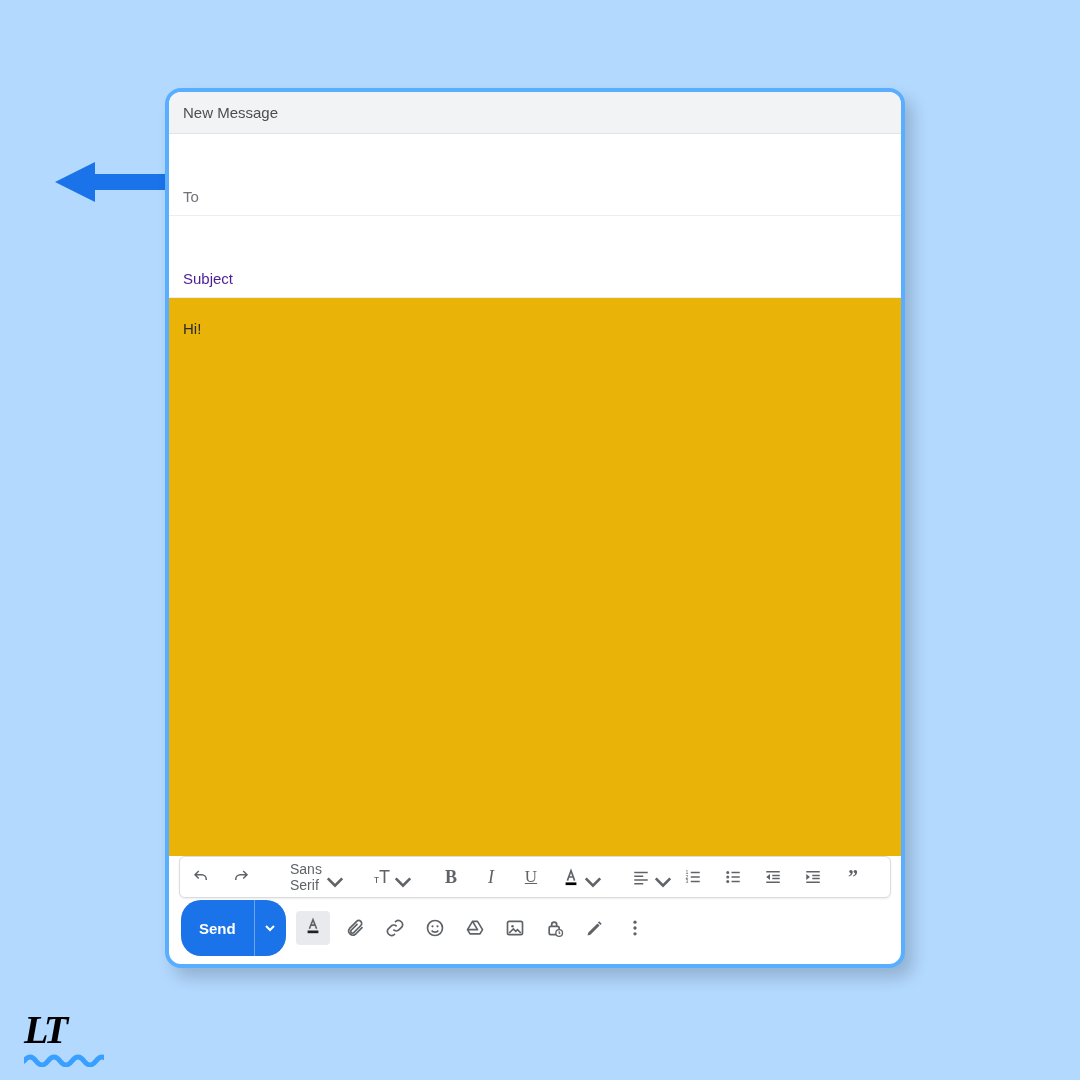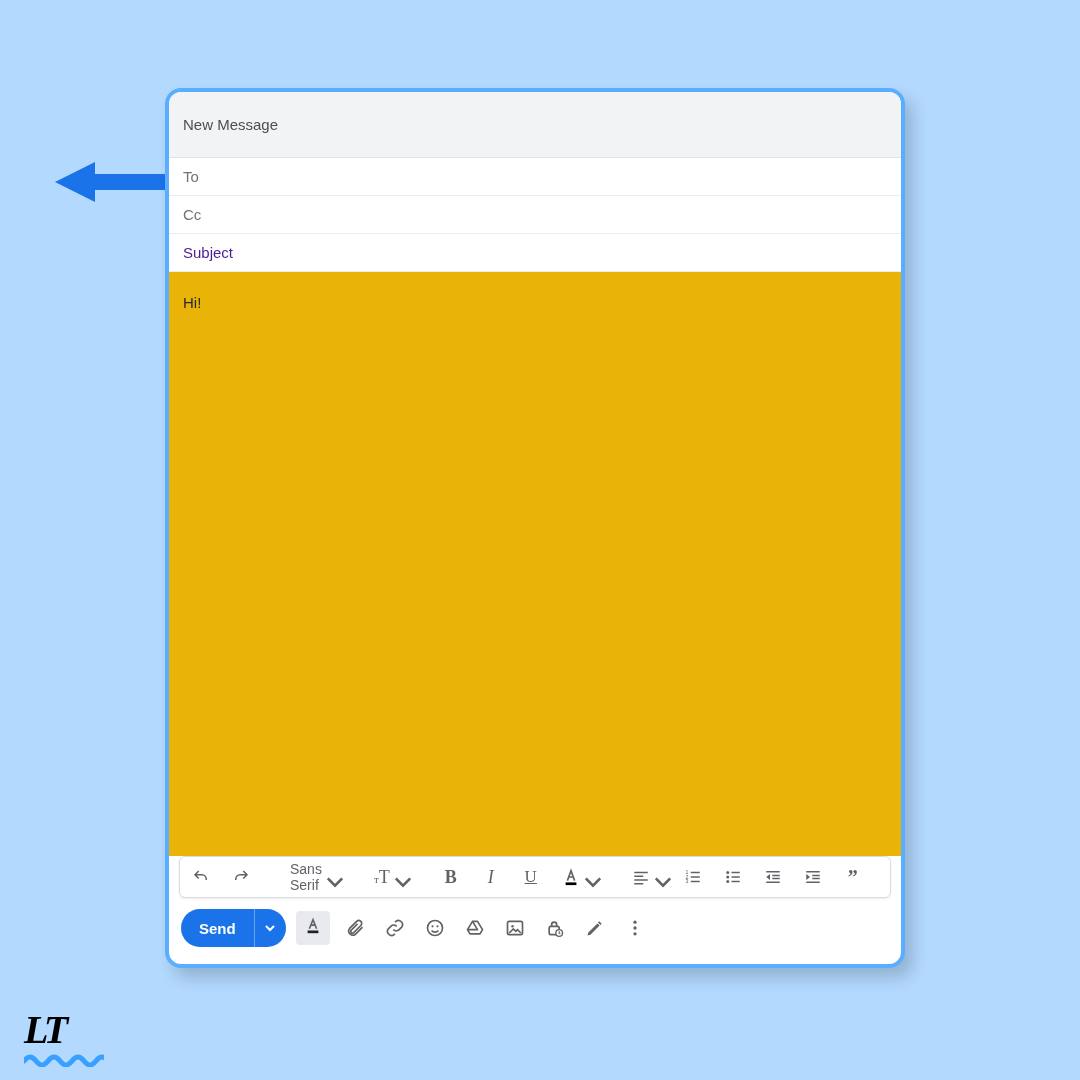--- a/index.html
+++ b/index.html
@@ -34,31 +34,32 @@
     box-shadow: 8px 10px 16px rgba(0,0,0,0.18);
     overflow: hidden;
     display: flex;
     flex-direction: column;
   }
 
   .title-bar {
     background: #f1f3f4;
     color: #4e4e4e;
     font-size: 15px;
-    padding: 24px 14px;
+    padding: 12px 14px;
     border-bottom: 1px solid #e3e3e3;
   }
 
   .field-row {
     padding: 10px 14px;
     border-bottom: 1px solid #eceded;
     color: #6f7479;
     font-size: 15px;
     background: #fff;
     cursor: text;
+    margin-top: 44px;
   }
 
   .body-area {
     flex: 1;
     padding: 22px 14px;
     font-size: 15px;
     color: #2b2b2b;
     background: #eab308;
     cursor: text;
   }
@@ -100,21 +101,21 @@
   .action-bar {
     display: flex;
     align-items: center;
     gap: 10px;
     padding: 0 12px 16px 12px;
     height: 56px;
   }
 
   .send-btn-group {
     display: flex;
-    height: 38px;
+    height: 56px;
     border-radius: 20px;
     overflow: hidden;
     background: #e5e5e5;
   }
   .send-btn {
     background: #1a73e8;
     color: #fff;
     border: none;
     font-size: 15px;
     font-weight: 600;
@@ -187,23 +188,20 @@
 <div class="compose-window">
 
   <div class="title-bar">
     <span>New Message</span>
   </div>
 
   <div class="field-row">
     <span>To</span>
   </div>
 
-  <div class="field-row">
-    <span>Cc</span>
-  </div>
 
   <div class="field-row" style="color:#4c1d95;">
     <span>Subject</span>
   </div>
 
   <div class="body-area">
     <span>Hi!</span>
   </div>
 
   <div class="format-toolbar">
@@ -230,21 +228,21 @@
       <span class="caret">
         <svg viewBox="0 0 10 10">
             <path d="M1 3l4 4 4-4" fill="none" stroke="currentColor" stroke-width="1.5"></path>
           </svg>
       </span>
     </div>
 
     <div class="divider"></div>
 
     <div class="tb-btn wide">
-      <span style="font-family:Liberation Serif, serif;">
+      <span style="font-family:Liberation Sans, sans-serif;">
         <span style="font-size:11px;">т</span><span style="font-size:18px;">T</span>
       </span>
       <span class="caret">
         <svg viewBox="0 0 10 10">
             <path d="M1 3l4 4 4-4" fill="none" stroke="currentColor" stroke-width="1.5"></path>
           </svg>
       </span>
     </div>
 
     <div class="divider"></div>

